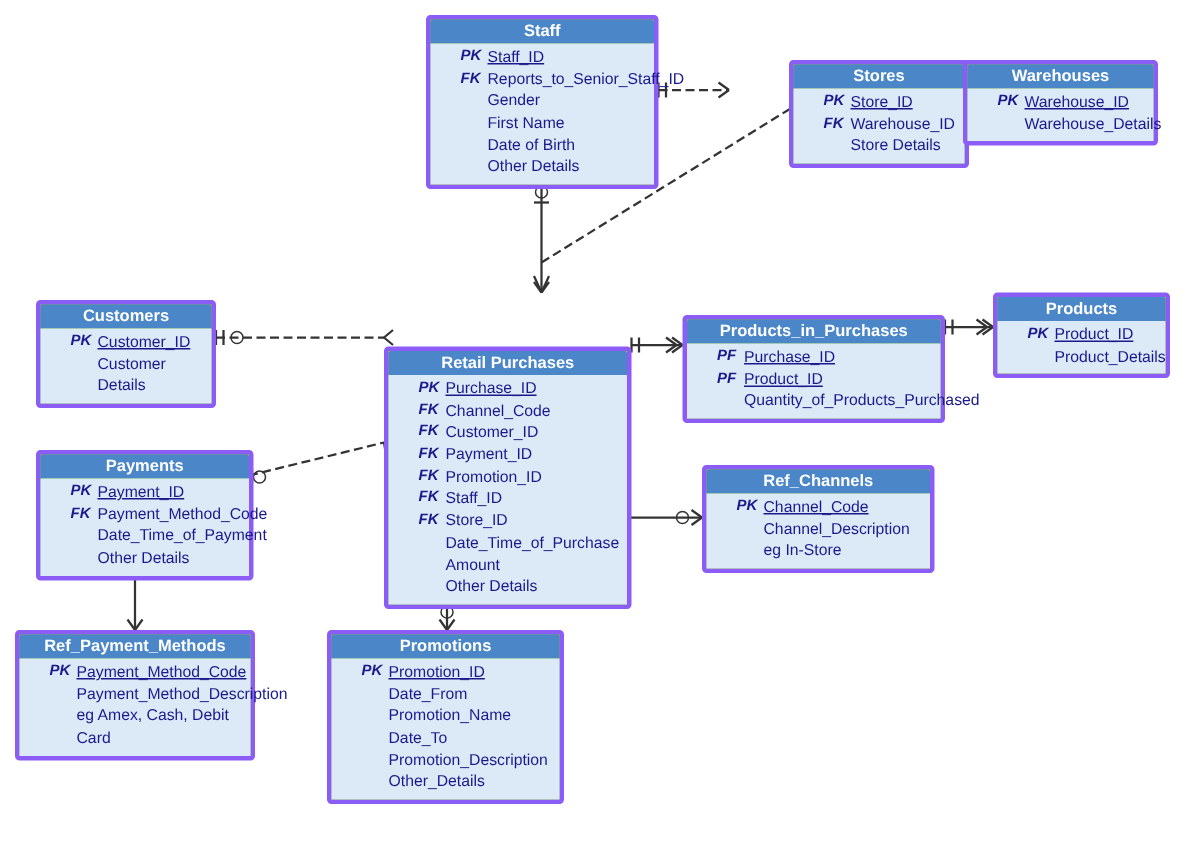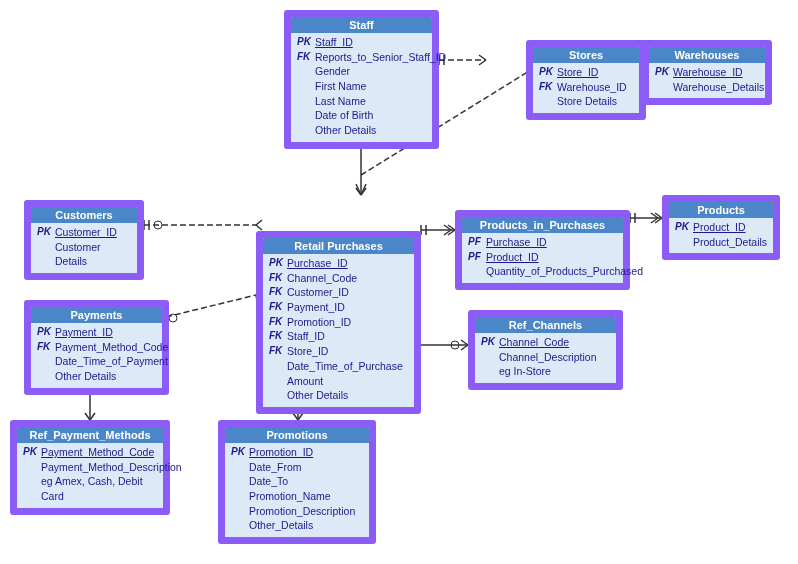--- a/index.html
+++ b/index.html
@@ -14,34 +14,34 @@
     }
     .diagram-container {
       position: relative;
       width: 798px;
       height: 564px;
       background: #fff;
     }
     .entity-box {
       position: absolute;
       background: #84cc16;
-      border: 7px solid #8b5cf6;
+      border: 3px solid #8b5cf6;
       border-radius: 3px;
     }
     .entity-header {
       background: #4a86c8;
       color: #fff;
       font-weight: bold;
       text-align: center;
       padding: 2px 6px;
       font-size: 11px;
       border-radius: 2px 2px 0 0;
     }
     .entity-body {
-      padding: 2px 6px 4px 6px;
+      padding: 2px 6px 4px 20px;
       background: #dce9f7;
     }
     .entity-row {
       display: flex;
       align-items: flex-start;
       line-height: 1.4;
       font-size: 10.5px;
     }
     .key-label {
       font-weight: bold;
@@ -185,24 +185,20 @@
       <div class="entity-row">
         <span class="key-label"></span>
         <span class="field-name">Gender</span>
       </div>
       <div class="entity-row">
         <span class="key-label"></span>
         <span class="field-name">First Name</span>
       </div>
       <div class="entity-row">
         <span class="key-label"></span>
-        <span class="field-name">Last Name</span>
-      </div>
-      <div class="entity-row">
-        <span class="key-label"></span>
         <span class="field-name">Date of Birth</span>
       </div>
       <div class="entity-row">
         <span class="key-label"></span>
         <span class="field-name">Other Details</span>
       </div>
     </div>
   </div>
 
   <div class="entity-box" style="left:486px; top:40px; width:120px;margin-left:40px;">
@@ -413,28 +409,28 @@
       <div class="entity-row">
         <span class="key-label">PK</span>
         <span class="field-name underline">Promotion_ID</span>
       </div>
       <div class="entity-row">
         <span class="key-label"></span>
         <span class="field-name">Date_From</span>
       </div>
       <div class="entity-row">
         <span class="key-label"></span>
+        <span class="field-name">Promotion_Name</span>
+      </div>
+      <div class="entity-row">
+        <span class="key-label"></span>
         <span class="field-name">Date_To</span>
       </div>
       <div class="entity-row">
         <span class="key-label"></span>
-        <span class="field-name">Promotion_Name</span>
-      </div>
-      <div class="entity-row">
-        <span class="key-label"></span>
         <span class="field-name">Promotion_Description</span>
       </div>
       <div class="entity-row">
         <span class="key-label"></span>
         <span class="field-name">Other_Details</span>
       </div>
     </div>
   </div>
 
 </div>

